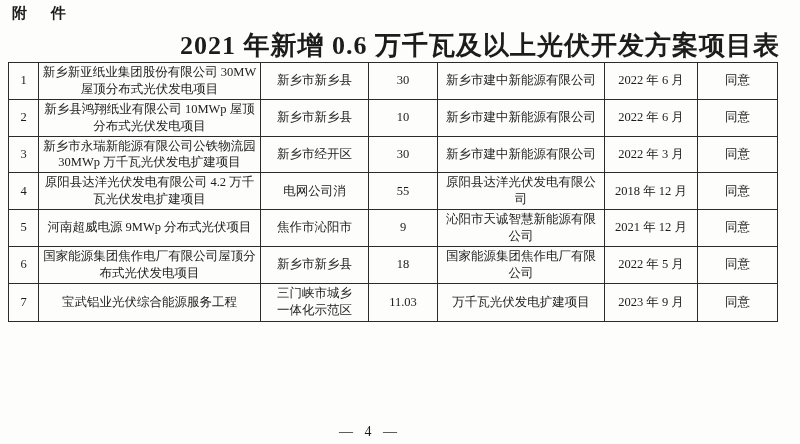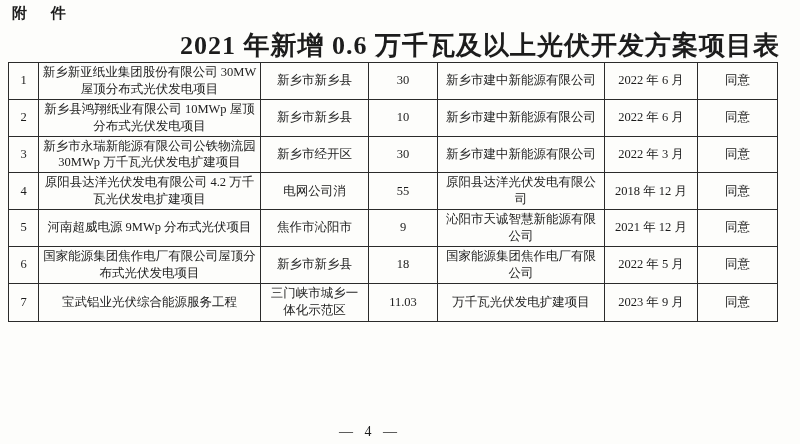--- a/index.html
+++ b/index.html
@@ -159,21 +159,21 @@
       <td>新乡市新乡县</td>
       <td>18</td>
       <td>国家能源集团焦作电厂有限公司</td>
       <td>2022 年 5 月</td>
       <td>同意</td>
     </tr>
 
     <tr class="data-row" style="height:38px">
       <td>7</td>
       <td class="name-cell">宝武铝业光伏综合能源服务工程</td>
-      <td style="text-align:center;padding:1px 4px">三门峡市城乡一体化示范区</td>
+      <td style="text-align:left;padding:1px 16px">三门峡市城乡一体化示范区</td>
       <td>11.03</td>
       <td>万千瓦光伏发电扩建项目</td>
       <td>2023 年 9 月</td>
       <td>同意</td>
     </tr>
   </tbody>
 </table>
 
 <div class="page-number">— 4 —</div>
 

